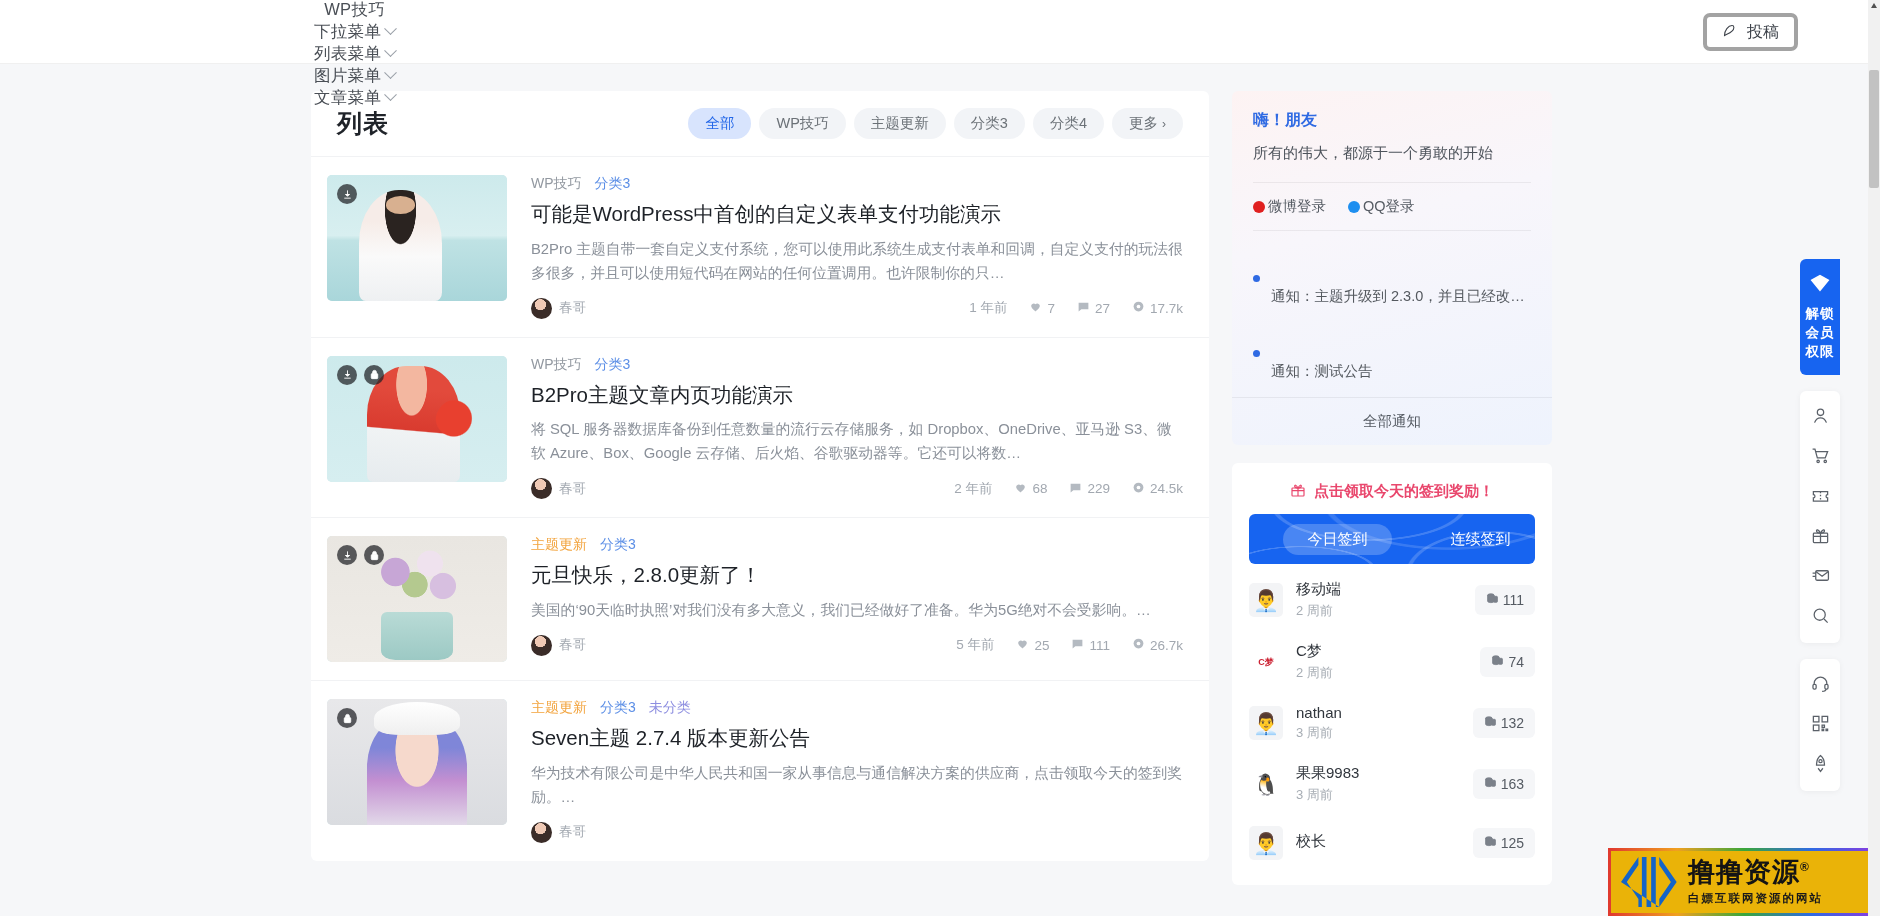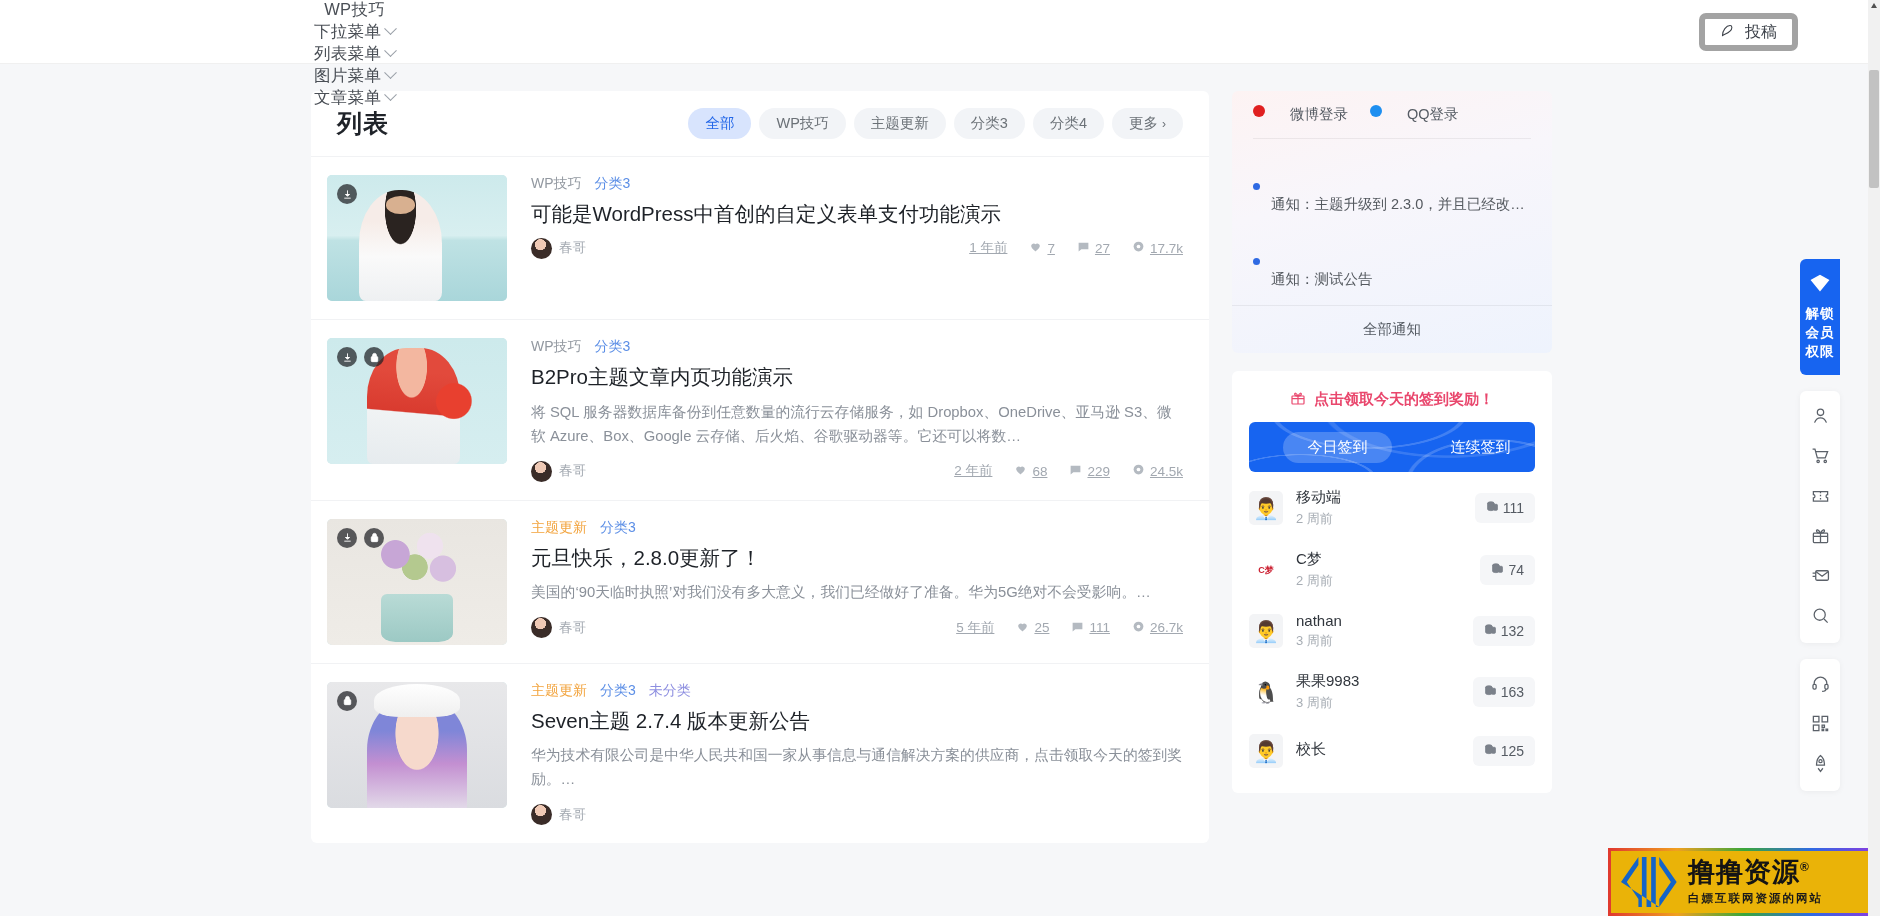--- a/index.html
+++ b/index.html
@@ -39,21 +39,21 @@
   .caret {
     display: inline-block;
     width: 9px; height: 9px;
     border-right: 1.6px solid #9aa0a8;
     border-bottom: 1.6px solid #9aa0a8;
     transform: rotate(45deg) translate(-2px,-2px);
   }
   .submit-btn {
     position: absolute; right: 70px; top: 13px;
     height: 38px; min-width: 75px;
-    border: 6px solid #a3a3a3; border-radius: 7px;
+    border: 4px solid #a3a3a3; border-radius: 7px;
     background: #fff;
     display: flex; align-items: center; justify-content: center;
     gap: 10px; padding: 0 15px;
     font-size: 16px; color: #3b4048;
     cursor: pointer;
   }
 
   
   .page {
     position: absolute; top: 64px; left: 0;
@@ -184,35 +184,35 @@
     display: -webkit-box; -webkit-line-clamp: 2; -webkit-box-orient: vertical;
     overflow: hidden;
   }
   .art-meta { display: flex; align-items: center; font-size: 13.5px; color: #a2a8b0; }
   .author { display: flex; align-items: center; gap: 7px; }
   .avatar-sm {
     width: 21px; height: 21px; border-radius: 50%;
     background: radial-gradient(circle at 45% 32%, #efc9b5 0 30%, #3a2c28 31% 100%);
     flex: 0 0 21px;
   }
-  .meta-right { margin-left: auto; display: flex; align-items: center; gap: 22px; text-decoration: underline; }
+  .meta-right { margin-left: auto; display: flex; align-items: center; gap: 22px; }
   .meta-right .mi { display: flex; align-items: center; gap: 5px; }
   .meta-right svg { width: 13px; height: 13px; fill: #b4bac1; }
 
   
   .side-col { position: absolute; left: 1232px; top: 27px; width: 320px; }
   .card { background: #fff; border-radius: 6px; margin-bottom: 18px; overflow: hidden; }
 
   .greet-card { background: linear-gradient(165deg,#fdf3f3 0%,#f8f6fb 38%,#eef3fd 100%); }
   .greet-inner { padding: 19px 21px 0; }
   .greet-title { color: #2f6ae3; font-size: 16px; font-weight: 700; margin-bottom: 13px; }
   .greet-sub { color: #4d535b; font-size: 15px; }
   .greet-divider { height: 1px; background: rgba(0,0,0,.06); margin: 19px 0 0; }
   .logins { display: flex; gap: 22px; padding: 14px 21px; }
-  .login { display: flex; gap: 25px; font-size: 14.5px; color: #555b63; cursor: pointer; }
+  .login { display: flex; align-items: center; gap: 3px; font-size: 14.5px; color: #555b63; cursor: pointer; }
   .dot { width: 12px; height: 12px; border-radius: 50%; }
   .notices { padding: 10px 21px 6px; }
   .notice {
     display: flex; align-items: center; gap: 11px;
     font-size: 14.5px; color: #54595f;
     padding: 10px 0; cursor: pointer;
     white-space: nowrap; overflow: hidden;
   }
   .notice .ndot { width: 7px; height: 7px; border-radius: 50%; background: #2f6ae3; flex: 0 0 7px;}
   .notice span.txt { overflow: hidden; text-overflow: ellipsis; margin-top: 36px; }
@@ -406,20 +406,21 @@
                 </svg>
               </div>
             </div>
           </div>
           <div class="art-body">
             <div class="cats">
               <a class="cat-gray">WP技巧</a>
               <a class="cat-blue">分类3</a>
             </div>
             <div class="art-title">可能是WordPress中首创的自定义表单支付功能演示</div>
+            <div class="art-desc">B2Pro 主题自带一套自定义支付系统，您可以使用此系统生成支付表单和回调，自定义支付的玩法很多很多，并且可以使用短代码在网站的任何位置调用。也许限制你的只…</div>
             <div class="art-meta">
               <div class="author">
                 <div class="avatar-sm"></div>
                 <span>春哥</span>
               </div>
               <div class="meta-right">
                 <span>1 年前</span>
                 <span class="mi">
                   <span><svg viewBox="0 0 24 24">
                       <path d="M12 21s-8-5.1-8-10.2A4.8 4.8 0 0112 8a4.8 4.8 0 018 2.8C20 15.9 12 21 12 21z"></path>
@@ -578,20 +579,25 @@
               </div>
             </div>
           </div>
         </div>
       </div>
   </div>
 
   <div class="side-col">
 
     <div class="card greet-card">
+      <div class="greet-inner">
+        <div class="greet-title">嗨！朋友</div>
+        <div class="greet-sub">所有的伟大，都源于一个勇敢的开始</div>
+        <div class="greet-divider"></div>
+      </div>
       <div class="logins" id="logins">
           <div class="login">
             <span class="dot" style="background:#e02020"></span>
             <span>微博登录</span>
           </div>
           <div class="login">
             <span class="dot" style="background:#1e8ff0"></span>
             <span>QQ登录</span>
           </div>
         </div>

